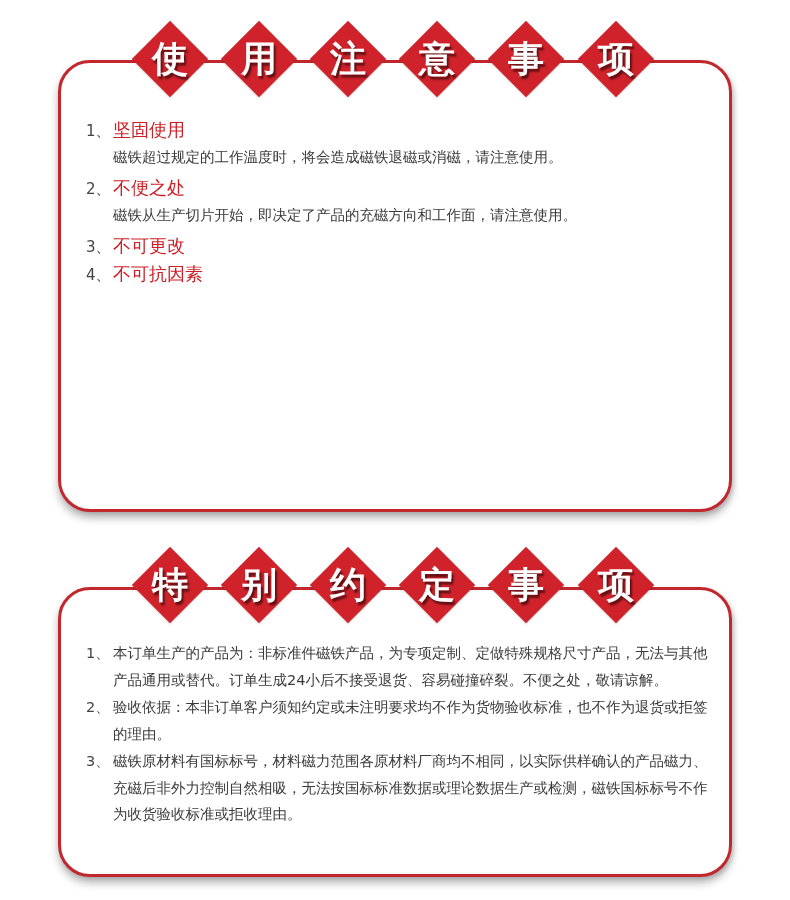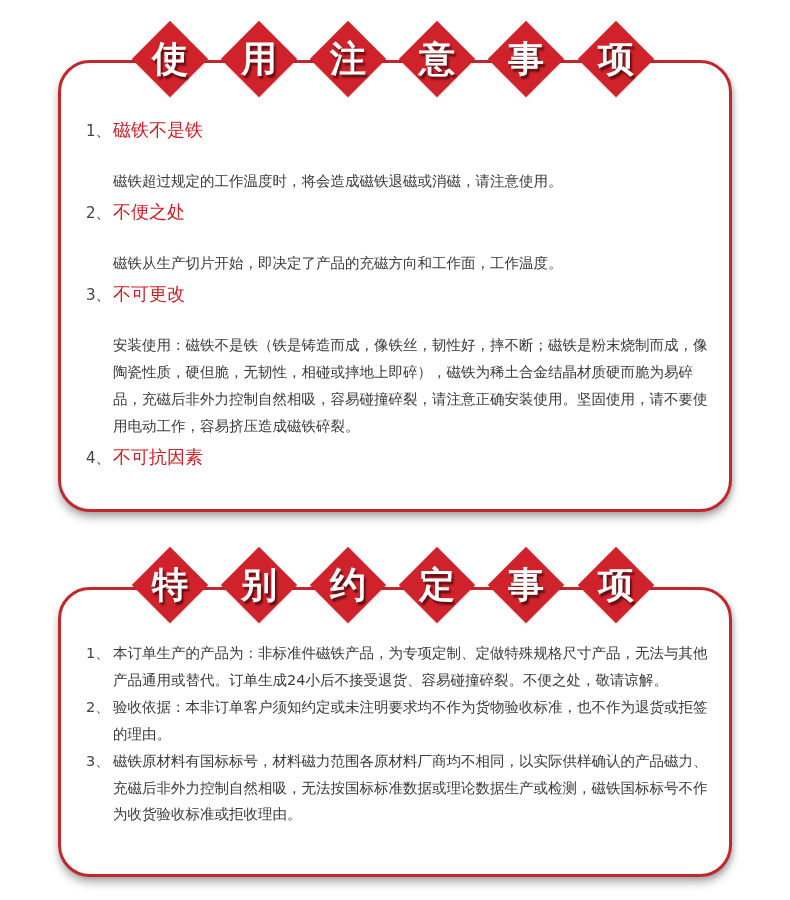--- a/index.html
+++ b/index.html
@@ -65,21 +65,20 @@
   }
   .sec-label {
     color: #cc1f26; font-size: 18px;
   }
   .sec-body {
     padding-left: 27px;
     line-height: 27px;
     font-size: 14.5px;
     color: #3a3a3a;
     margin-bottom: 3px;
-    margin-top: 24px;
   }
 
   .agree-item {
     display: flex;
     line-height: 26.5px;
     font-size: 14.5px;
     color: #3a3a3a;
     margin-bottom: 1px;
   }
   .agree-num { width: 27px; flex: none; color: #444; }
@@ -115,35 +114,34 @@
     </div>
     <div class="diamond" style="left:577px">
       <div class="shape"></div>
       <div class="glyph">项</div>
     </div>
   </div>
 
   <div class="content content-1">
     <div class="sec-title">
       <span class="sec-num">1、</span>
-      <span class="sec-label">磁铁不是铁</span>
+      <span class="sec-label">坚固使用</span>
     </div>
     <div class="sec-body">磁铁超过规定的工作温度时，将会造成磁铁退磁或消磁，请注意使用。</div>
 
     <div class="sec-title">
       <span class="sec-num">2、</span>
       <span class="sec-label">不便之处</span>
     </div>
-    <div class="sec-body">磁铁从生产切片开始，即决定了产品的充磁方向和工作面，工作温度。</div>
+    <div class="sec-body">磁铁从生产切片开始，即决定了产品的充磁方向和工作面，请注意使用。</div>
 
     <div class="sec-title">
       <span class="sec-num">3、</span>
       <span class="sec-label">不可更改</span>
     </div>
-    <div class="sec-body">安装使用：磁铁不是铁（铁是铸造而成，像铁丝，韧性好，摔不断；磁铁是粉末烧制而成，像陶瓷性质，硬但脆，无韧性，相碰或摔地上即碎），磁铁为稀土合金结晶材质硬而脆为易碎品，充磁后非外力控制自然相吸，容易碰撞碎裂，请注意正确安装使用。坚固使用，请不要使用电动工作，容易挤压造成磁铁碎裂。</div>
 
     <div class="sec-title">
       <span class="sec-num">4、</span>
       <span class="sec-label">不可抗因素</span>
     </div>
   </div>
 
   <div class="card card-2"></div>
 
   <div class="header-row header-2">

